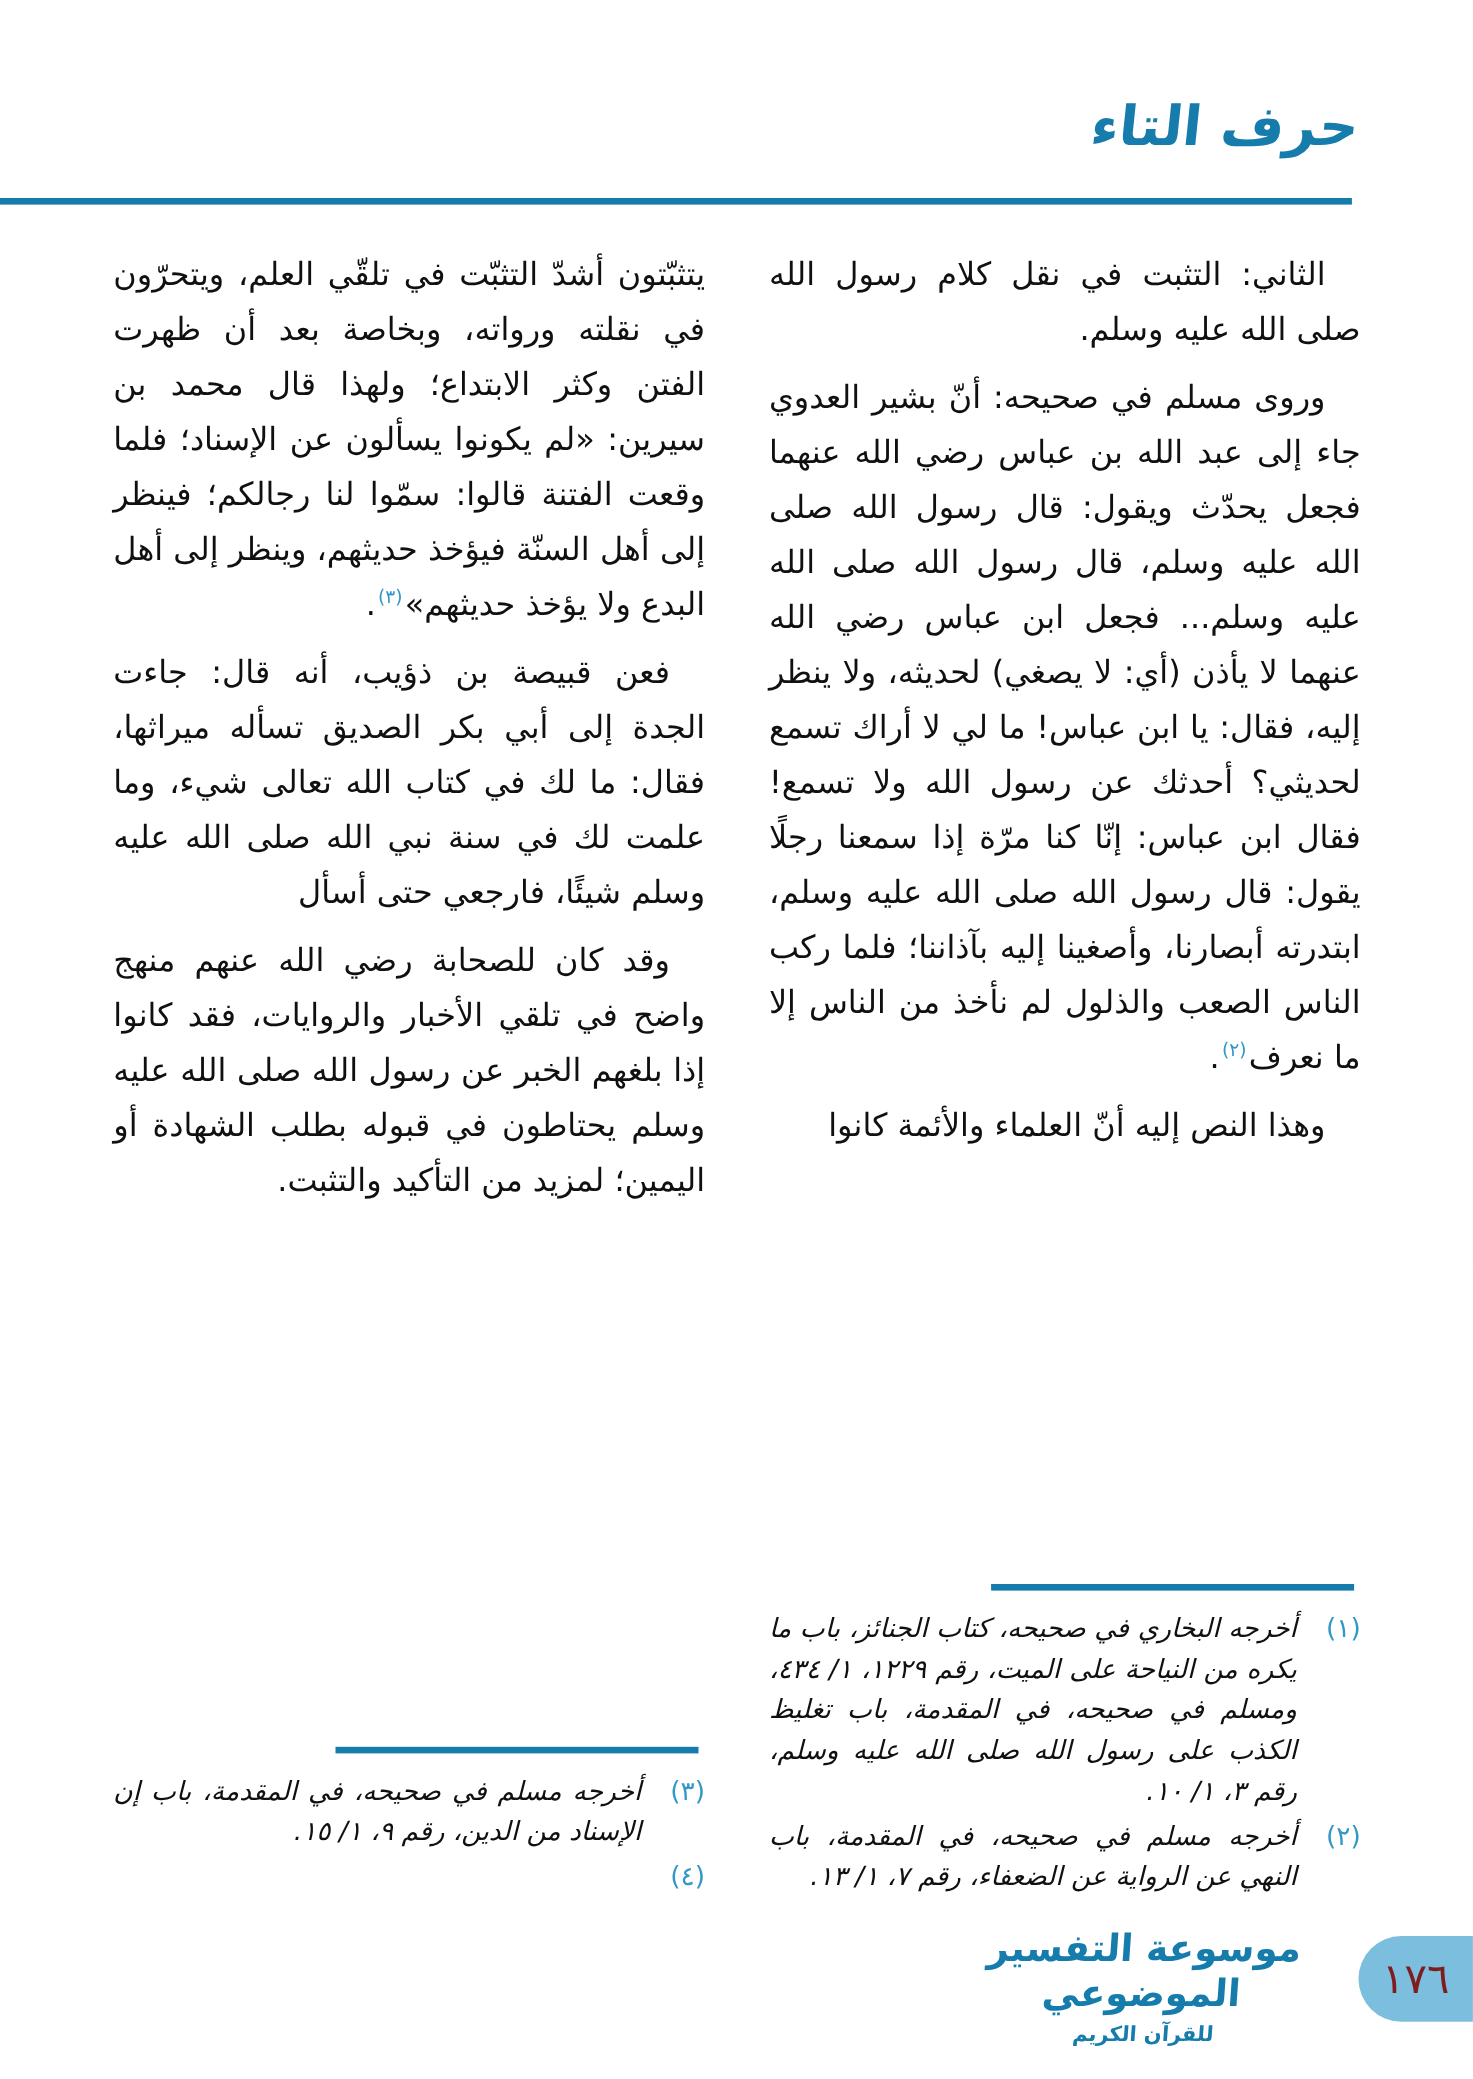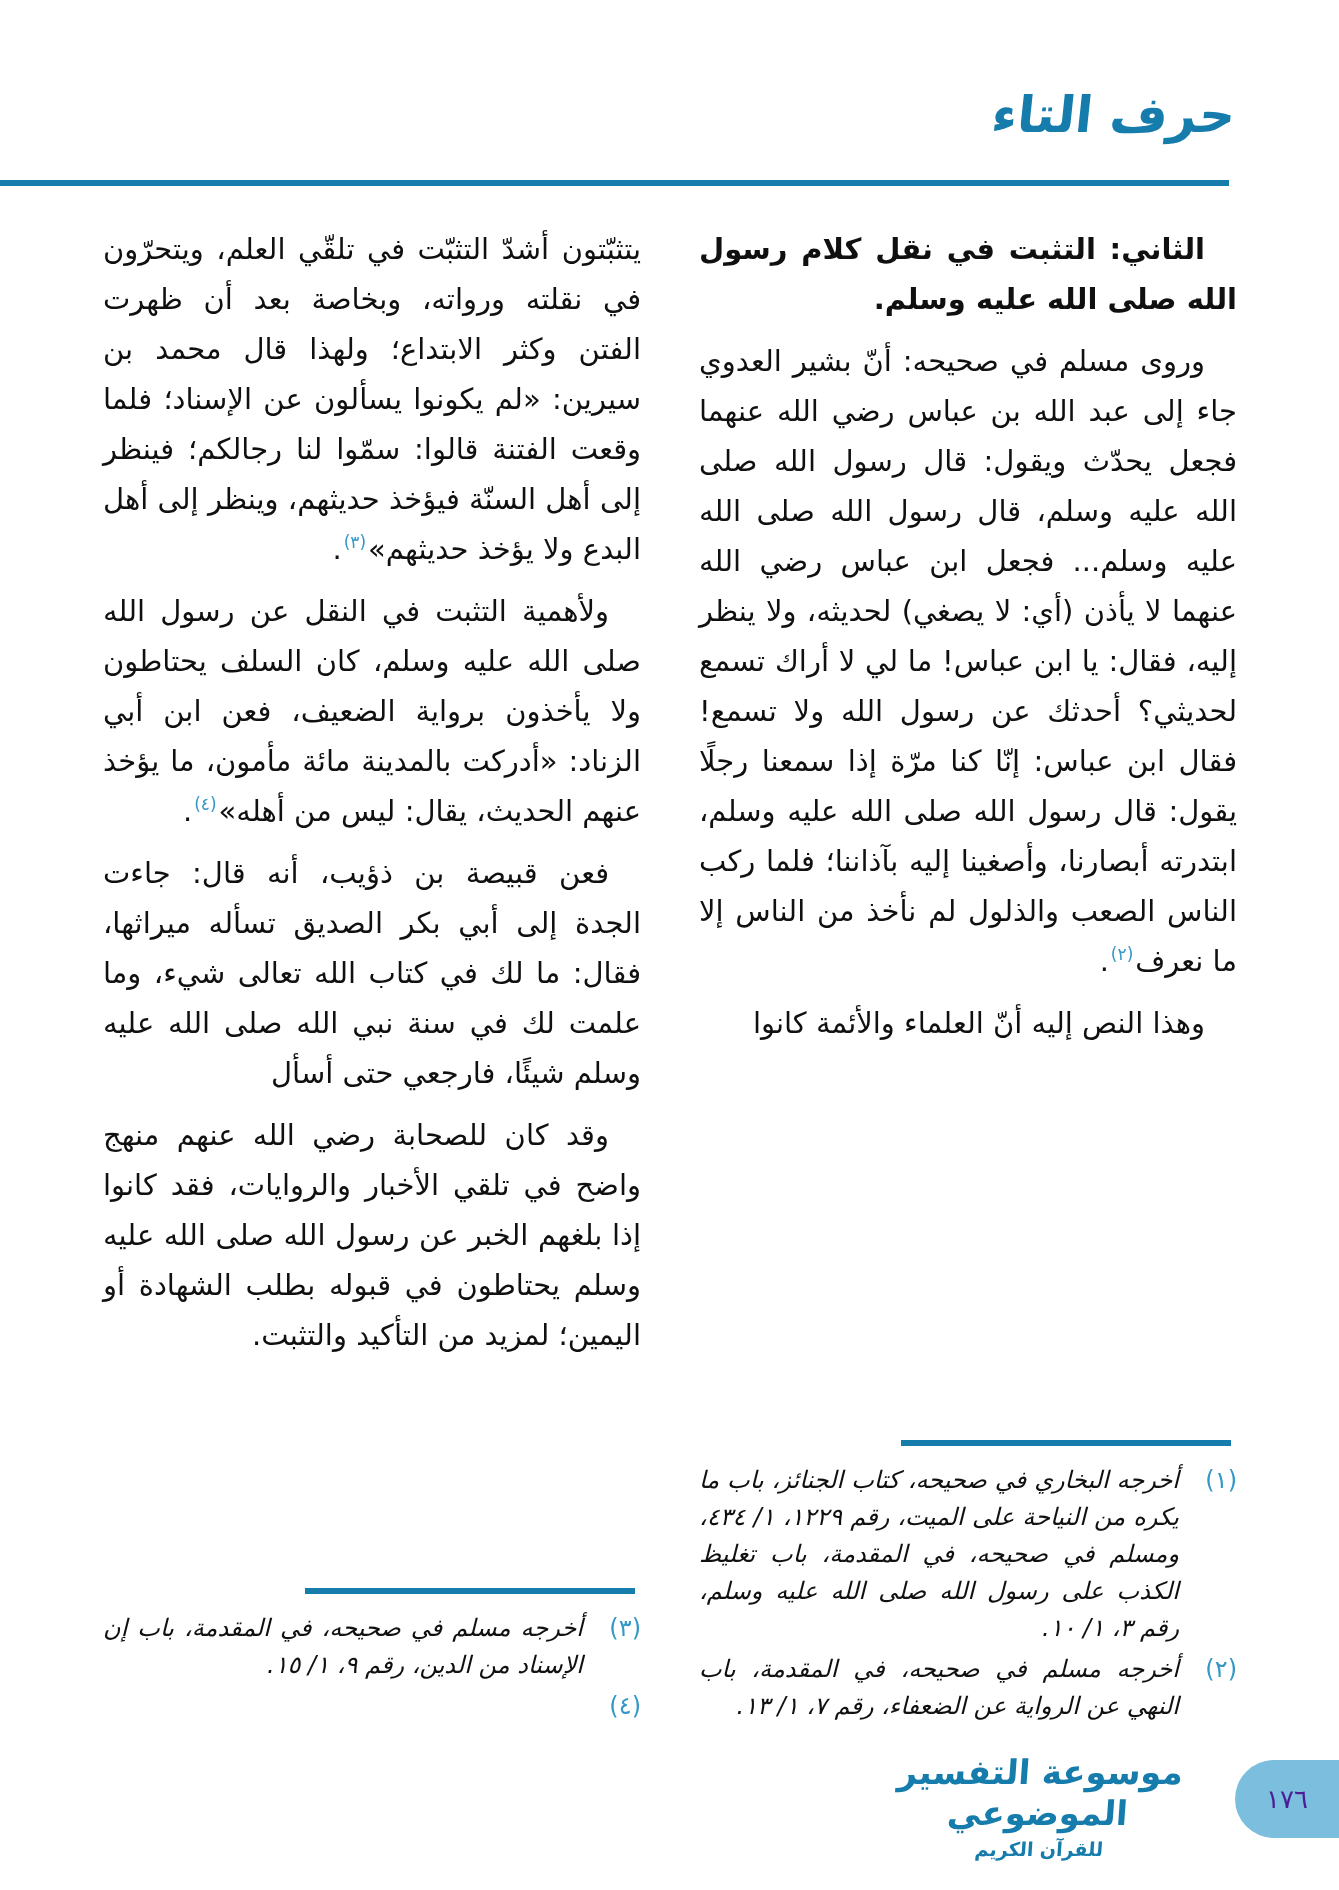--- a/index.html
+++ b/index.html
@@ -35,21 +35,21 @@
     width:538px; min-height:1505px;
     display:flex; flex-direction:column;
   }
   .body p {
     margin:0 0 12px 0;
     font-size:29px; line-height:50px;
     text-align:justify;
     text-indent:32px;
   }
   .body p.no-indent { text-indent:0; }
-  .body .b { font-weight:bold; }
+  .body .b { font-weight:normal; }
   .fnref {
     color:var(--accent2);
     font-size:17px;
     vertical-align:super;
     line-height:0;
     margin:0 2px;
     white-space:nowrap;
   }
   .notes { margin-top:auto; padding-top:10px; }
   .fn-rule {
@@ -84,21 +84,21 @@
     transform:skewX(-4deg);
   }
   .page-badge {
     position:absolute; top:1760px; right:0;
     width:104px; height:78px;
     background:var(--badge);
     border-radius:39px 0 0 39px;
     display:flex; align-items:center; justify-content:center;
   }
   .page-badge span {
-    color:#4c1d95; font-size:26px; letter-spacing:3px;
+    color:#7f1d1d; font-size:38px; letter-spacing:3px;
   }
 </style>
 </head>
 <body>
 
 <div class="page">
 
   <div class="header-title">حرف التاء</div>
   <div class="header-rule"></div>
 
@@ -119,21 +119,20 @@
             <div class="fn">
               <div class="fn-marker">(٢)</div>
               <div class="fn-text">أخرجه مسلم في صحيحه، في المقدمة، باب النهي عن الرواية عن الضعفاء، رقم ٧، ١/ ١٣.</div>
             </div>
           </div>
       </div>
     </section>
     <section class="col">
       <div class="body">
           <p class="no-indent"><span>يتثبّتون أشدّ التثبّت في تلقّي العلم، ويتحرّون في نقلته ورواته، وبخاصة بعد أن ظهرت الفتن وكثر الابتداع؛ ولهذا قال محمد بن سيرين: «لم يكونوا يسألون عن الإسناد؛ فلما وقعت الفتنة قالوا: سمّوا لنا رجالكم؛ فينظر إلى أهل السنّة فيؤخذ حديثهم، وينظر إلى أهل البدع ولا يؤخذ حديثهم»</span><span class="fnref">(٣)</span><span>.</span></p>
-          <p class=""><span>ولأهمية التثبت في النقل عن رسول الله صلى الله عليه وسلم، كان السلف يحتاطون ولا يأخذون برواية الضعيف، فعن ابن أبي الزناد: «أدركت بالمدينة مائة مأمون، ما يؤخذ عنهم الحديث، يقال: ليس من أهله»</span><span class="fnref">(٤)</span><span>.</span></p>
           <p class=""><span>فعن قبيصة بن ذؤيب، أنه قال: جاءت الجدة إلى أبي بكر الصديق تسأله ميراثها، فقال: ما لك في كتاب الله تعالى شيء، وما علمت لك في سنة نبي الله صلى الله عليه وسلم شيئًا، فارجعي حتى أسأل</span></p>
           <p class=""><span>وقد كان للصحابة رضي الله عنهم منهج واضح في تلقي الأخبار والروايات، فقد كانوا إذا بلغهم الخبر عن رسول الله صلى الله عليه وسلم يحتاطون في قبوله بطلب الشهادة أو اليمين؛ لمزيد من التأكيد والتثبت.</span></p>
         </div>
       <div class="notes">
         <div class="fn-rule"></div>
         <div class="fn-list">
             <div class="fn">
               <div class="fn-marker">(٣)</div>
               <div class="fn-text">أخرجه مسلم في صحيحه، في المقدمة، باب إن الإسناد من الدين، رقم ٩، ١/ ١٥.</div>
             </div>

